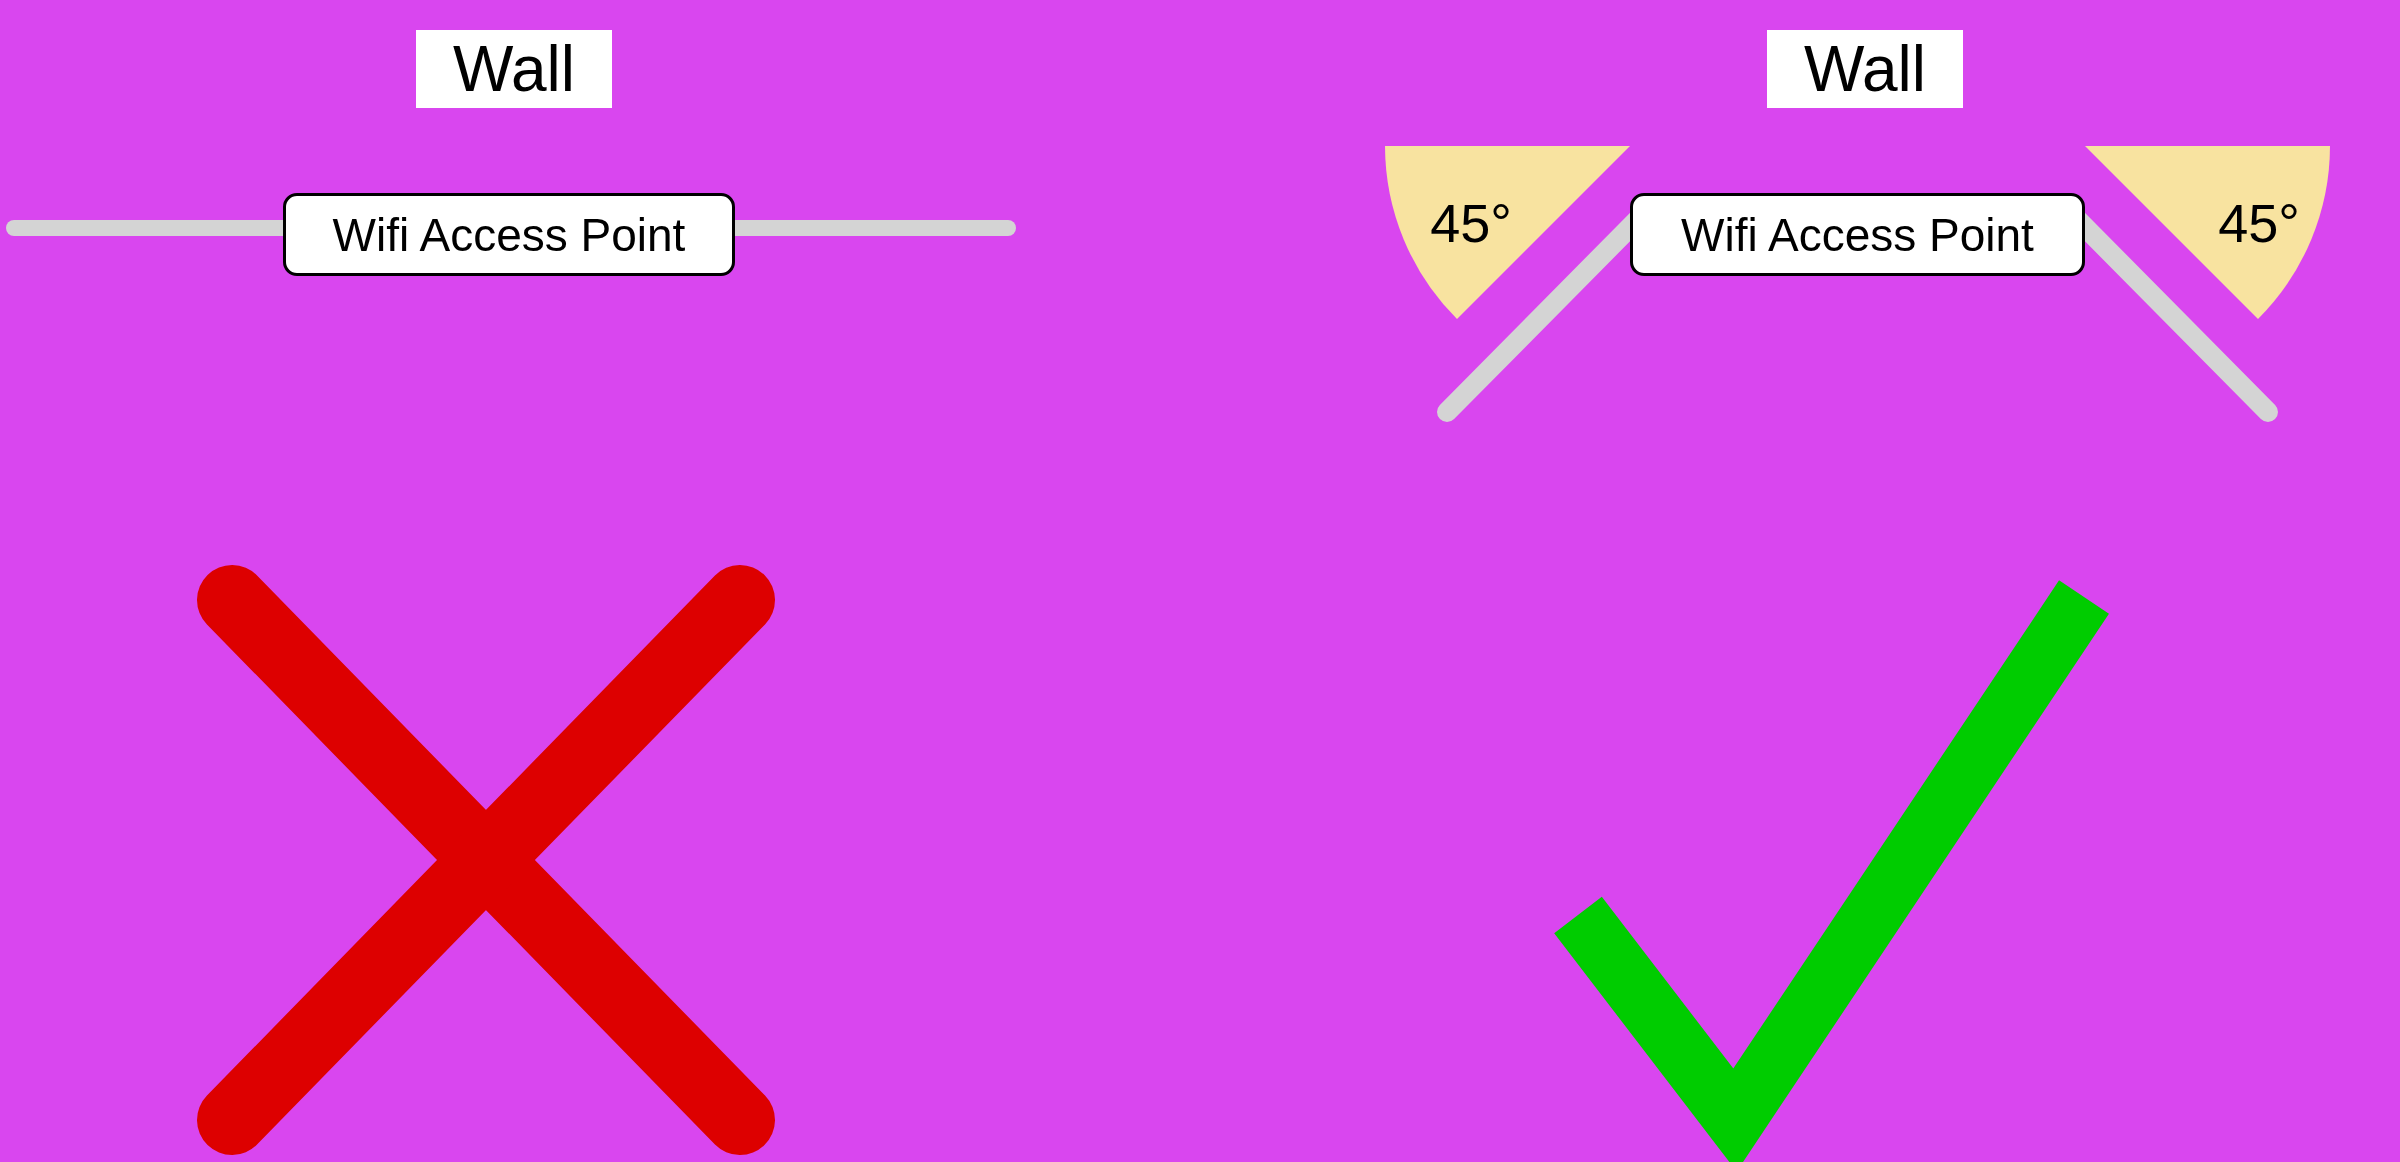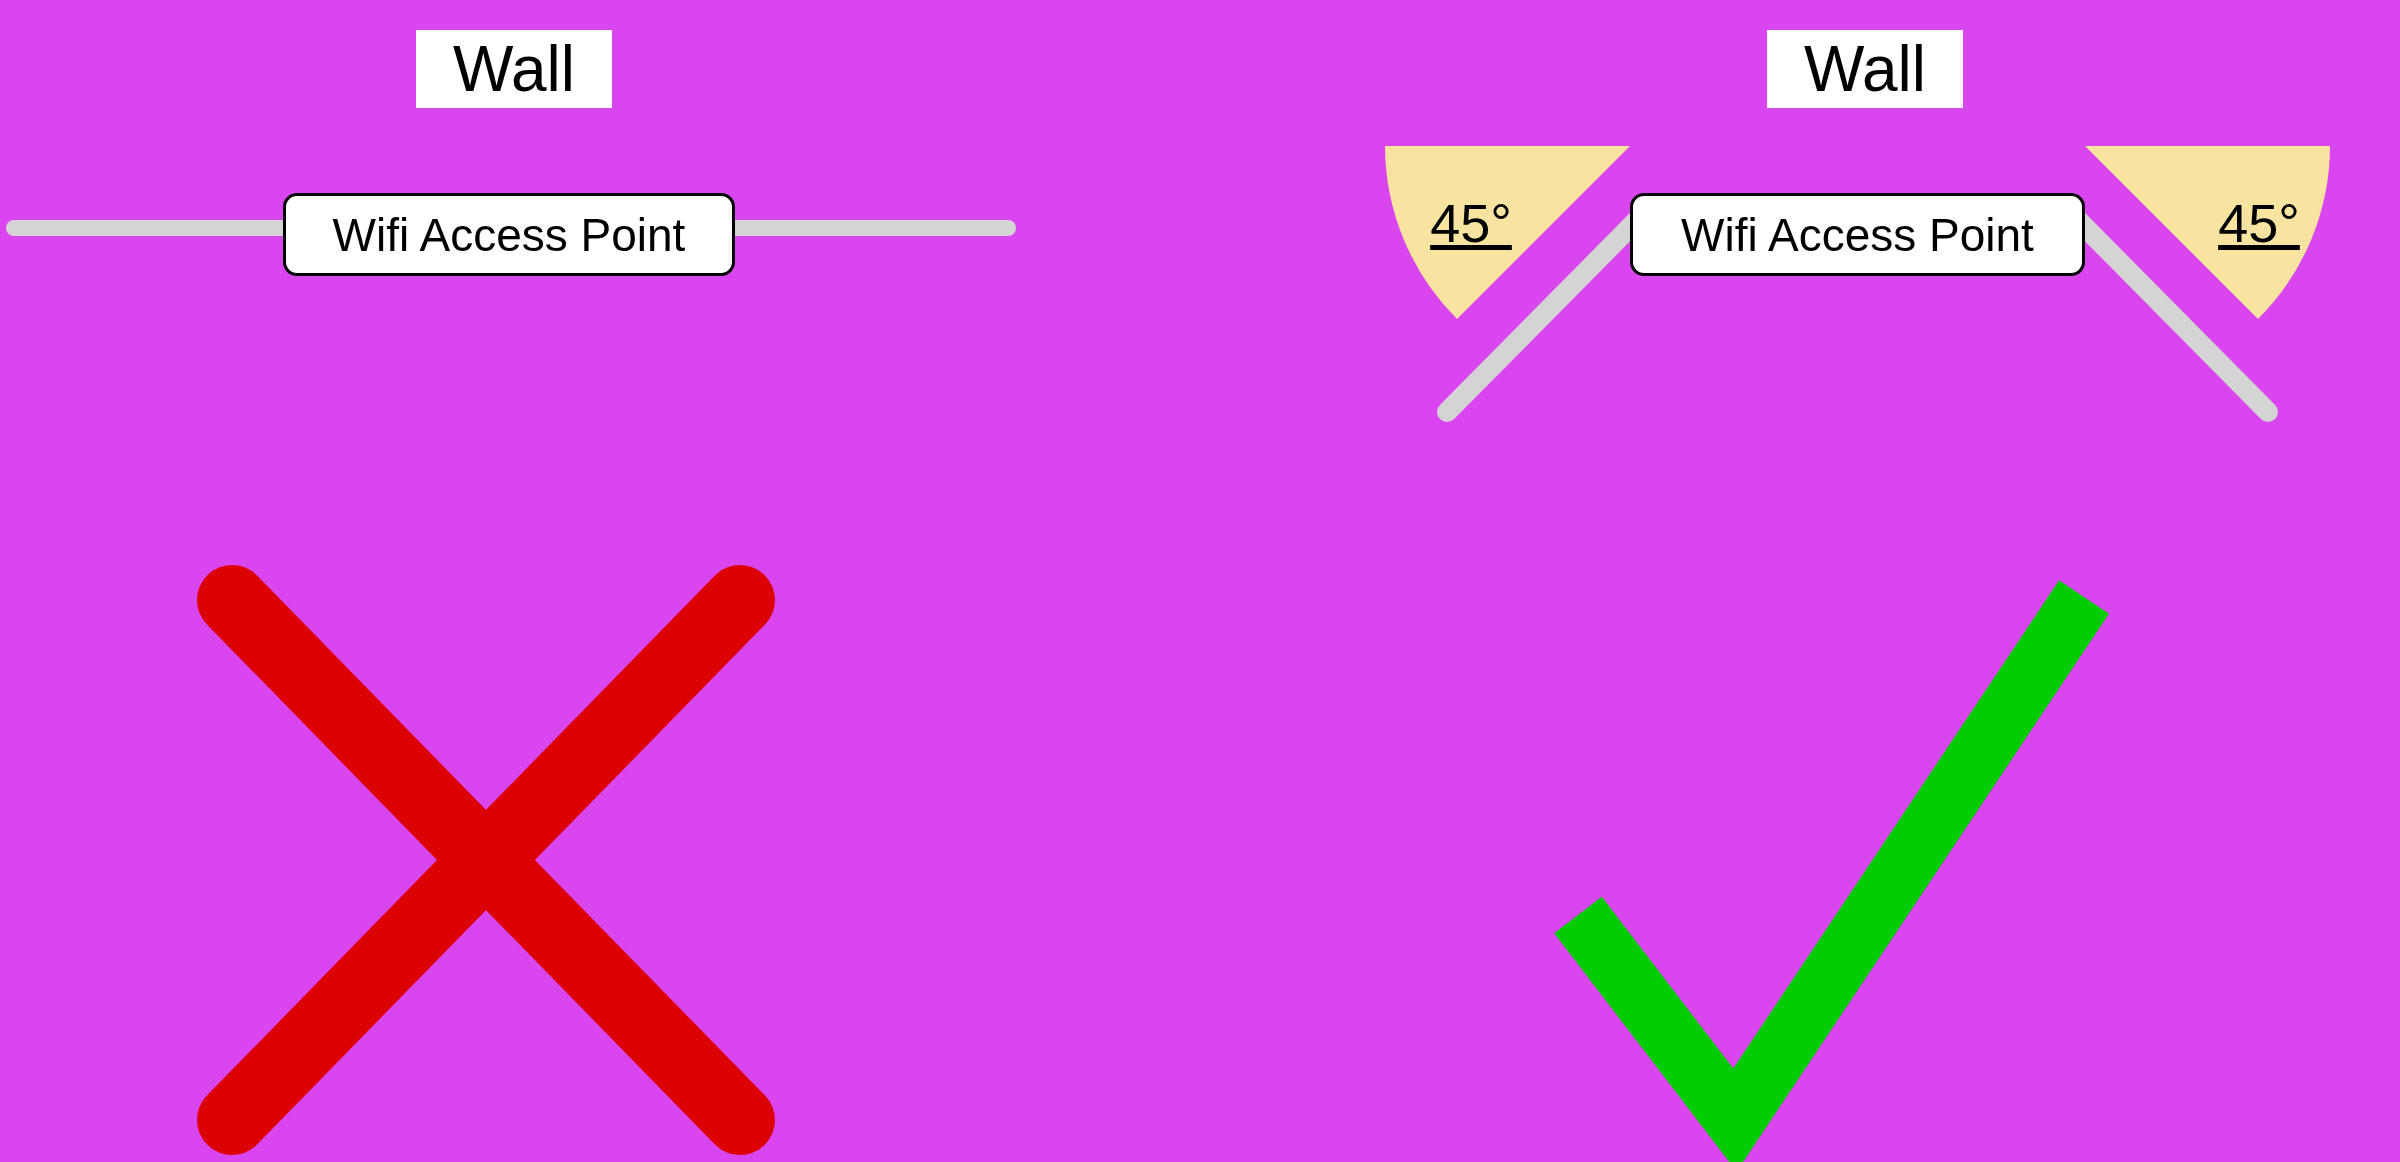--- a/index.html
+++ b/index.html
@@ -59,21 +59,20 @@
     position: absolute;
     top: 192px;
     width: 130px;
     height: 62px;
     display: flex;
     align-items: center;
     justify-content: center;
     font-size: 54px;
     color: #000000;
     background: transparent;
-    text-decoration: underline;
   }
   #angle-left  { left: 1406px; }
   #angle-right { left: 2194px; }
 </style>
 </head>
 <body>
 
 <div class="canvas">
 
   <svg class="layer" width="2400" height="1162" viewBox="0 0 2400 1162">

